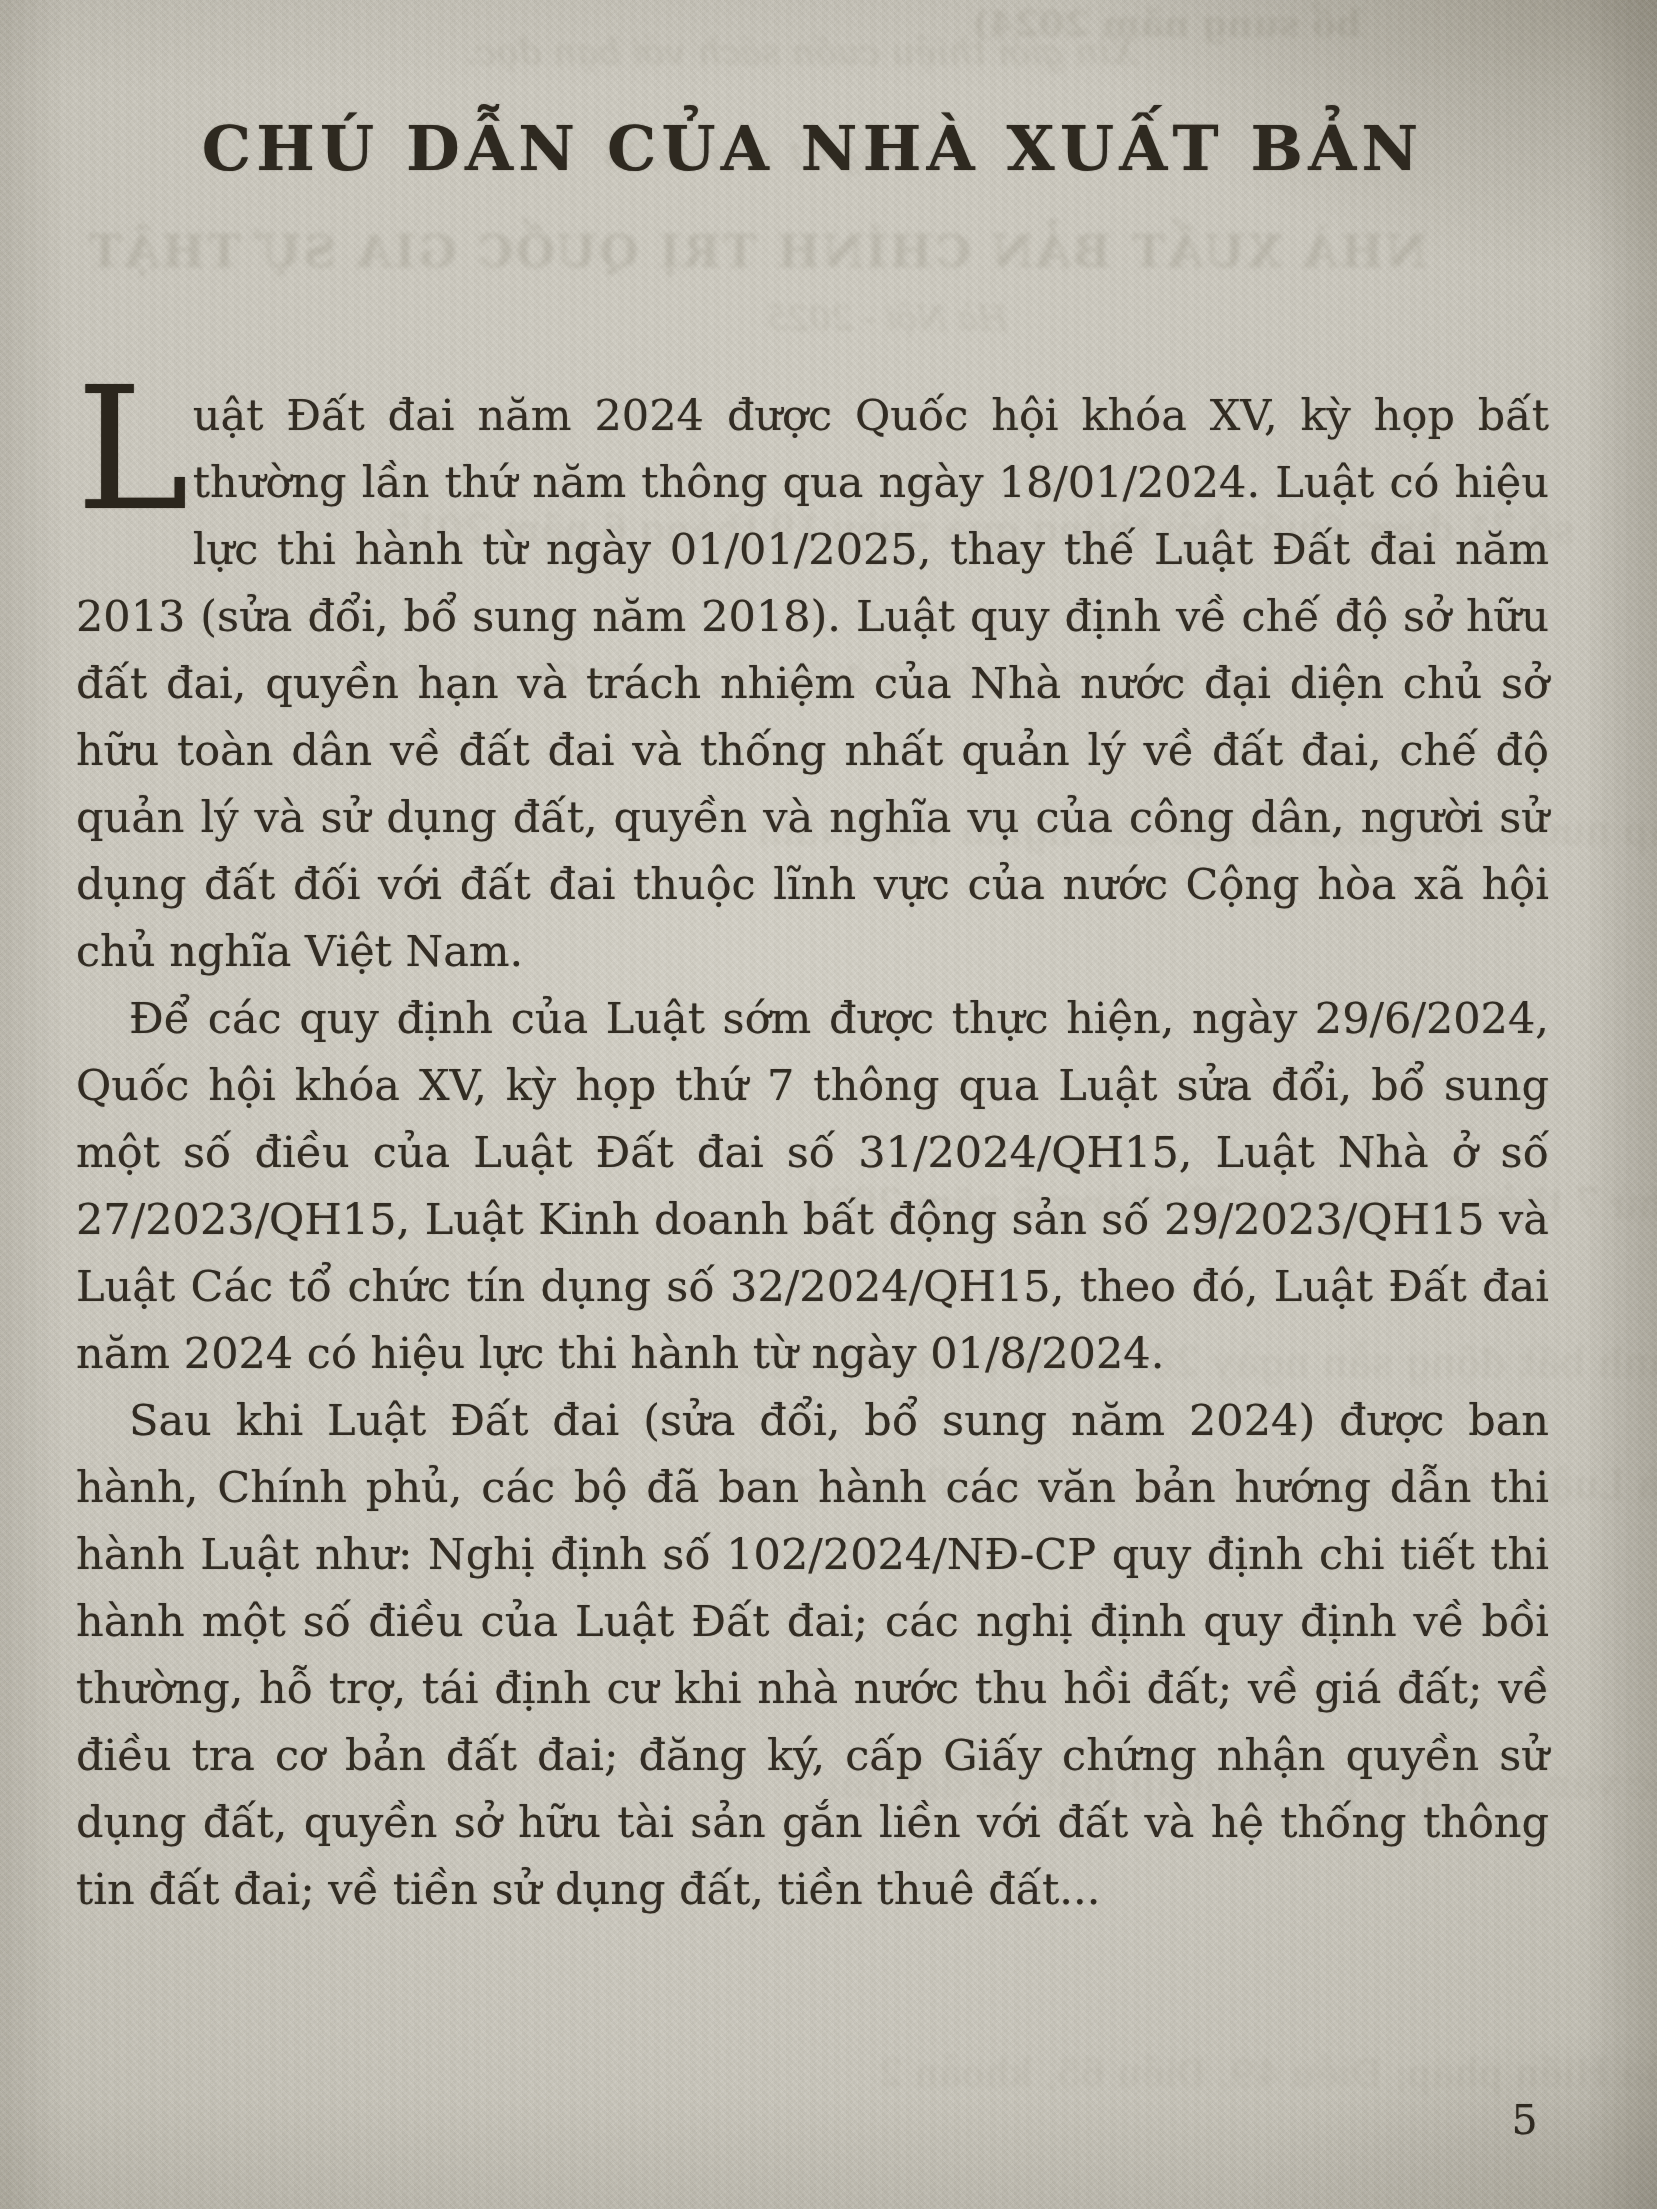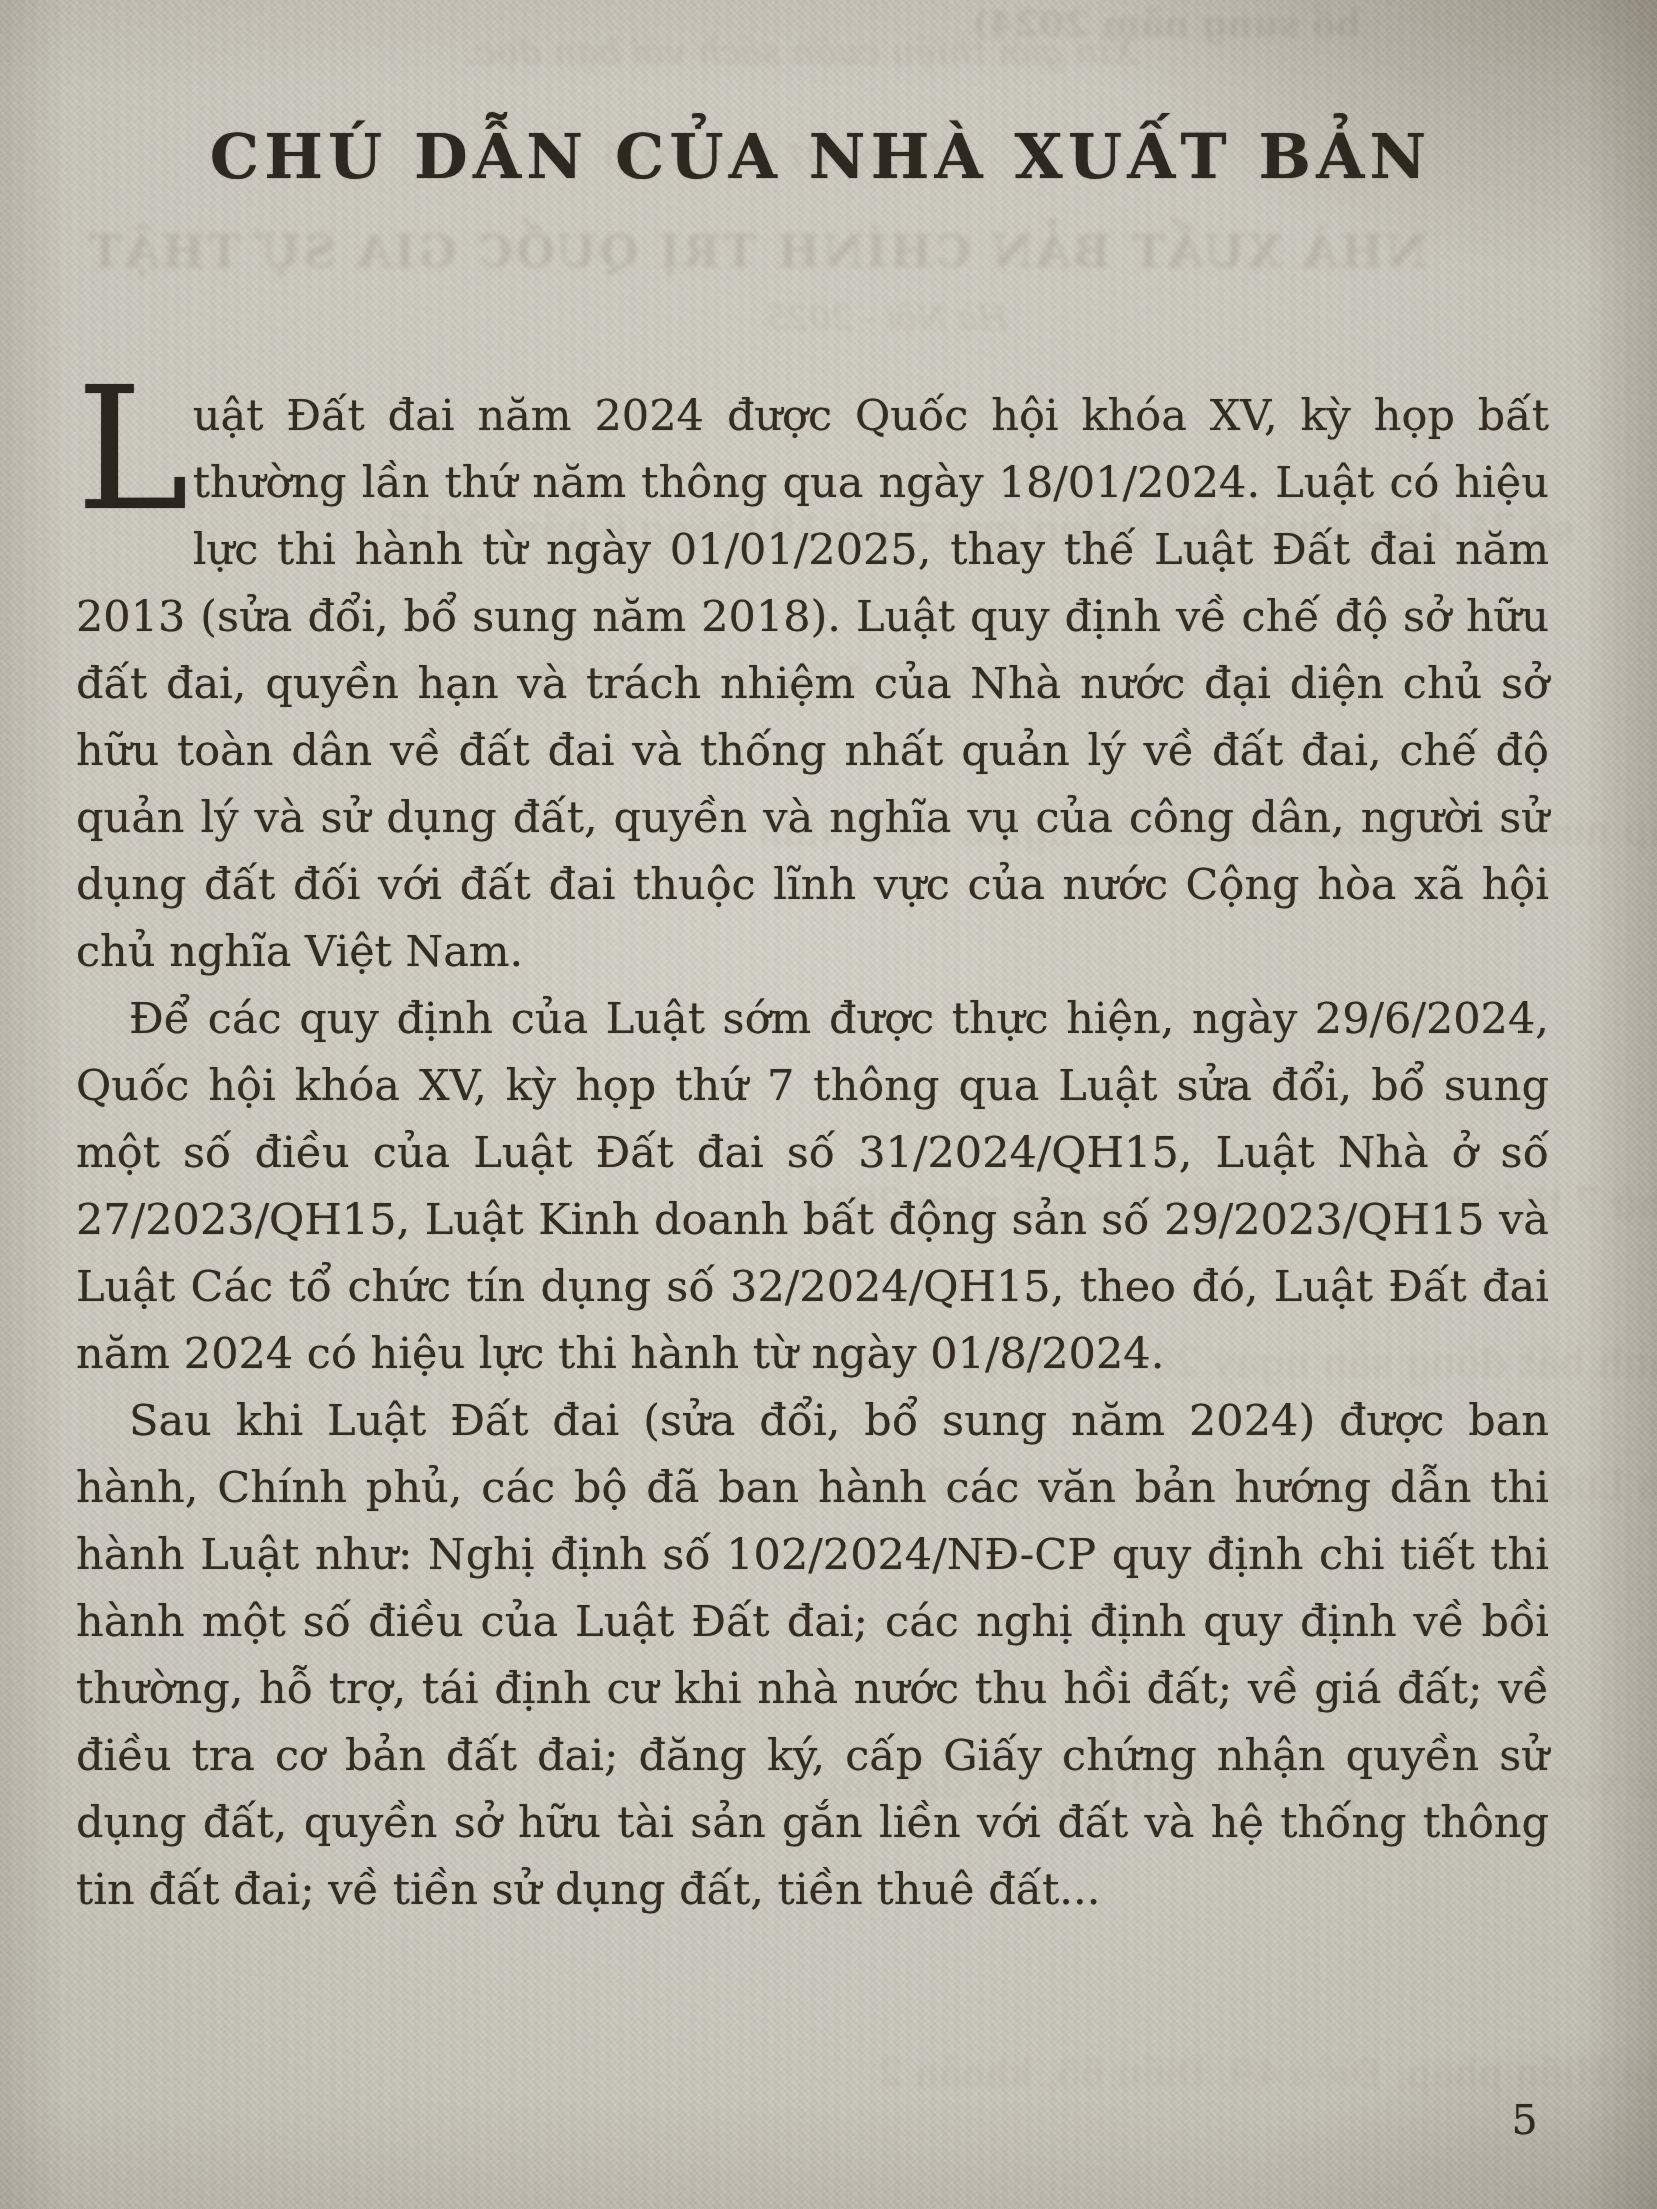--- a/index.html
+++ b/index.html
@@ -32,21 +32,21 @@
       repeating-linear-gradient(47deg, rgba(255,255,255,0.030) 0 2.6px, rgba(40,36,26,0.022) 2.6px 5.2px),
       repeating-linear-gradient(-41deg, rgba(255,255,255,0.022) 0 1.7px, rgba(60,55,40,0.020) 1.7px 4.3px),
       repeating-linear-gradient(90deg, rgba(255,255,255,0.012) 0 6px, rgba(50,46,34,0.012) 6px 12px);
   }
 
   .title {
     position: absolute;
     top: 112px;
     left: 76px;
     width: 1473px;
-    margin: 8px;
+    margin: 0;
     text-align: center;
     font-size: 62px;
     font-weight: bold;
     letter-spacing: 5.2px;
     color: #2e2920;
     text-shadow: 0 0 1.3px rgba(46,41,32,0.55);
     white-space: nowrap;
   }
 
   .body-text {

